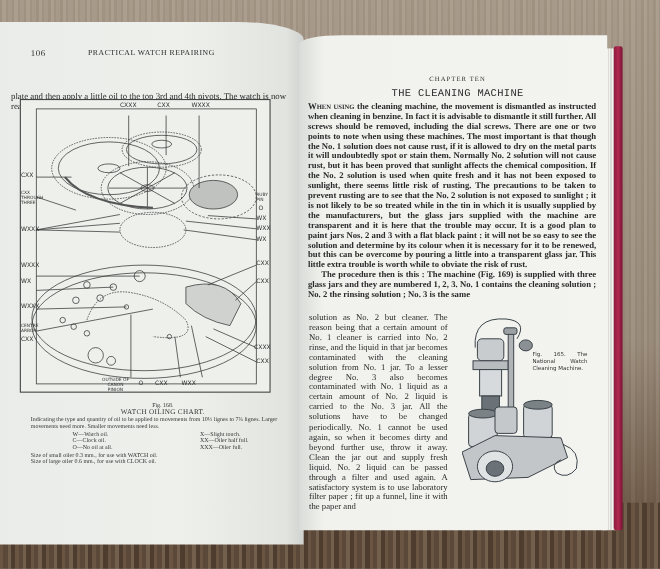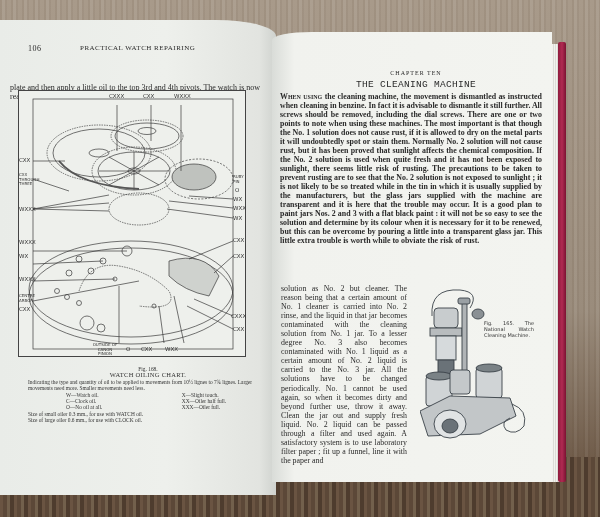--- a/index.html
+++ b/index.html
@@ -168,20 +168,21 @@
   </div>
   <div>Size of small oiler 0.3 mm., for use with WATCH oil.</div>
   <div>Size of large oiler 0.6 mm., for use with CLOCK oil.</div>
 </div>
 
 <div class="chapter ink">CHAPTER TEN</div>
 <div class="chapter-title ink">THE CLEANING MACHINE</div>
 
 <div class="body-text ink">
   <p><span class="smallcaps">When using</span><span> the cleaning machine, the movement is dismantled as instructed when cleaning in benzine. In fact it is advisable to dismantle it still further. All screws should be removed, including the dial screws. There are one or two points to note when using these machines. The most important is that though the No. 1 solution does not cause rust, if it is allowed to dry on the metal parts it will undoubtedly spot or stain them. Normally No. 2 solution will not cause rust, but it has been proved that sunlight affects the chemical composition. If the No. 2 solution is used when quite fresh and it has not been exposed to sunlight, there seems little risk of rusting. The precautions to be taken to prevent rusting are to see that the No. 2 solution is not exposed to sunlight ; it is not likely to be so treated while in the tin in which it is usually supplied by the manufacturers, but the glass jars supplied with the machine are transparent and it is here that the trouble may occur. It is a good plan to paint jars Nos. 2 and 3 with a flat black paint : it will not be so easy to see the solution and determine by its colour when it is necessary for it to be renewed, but this can be overcome by pouring a little into a transparent glass jar. This little extra trouble is worth while to obviate the risk of rust.</span></p>
+  <p class="ind">The procedure then is this : The machine (Fig. 169) is supplied with three glass jars and they are numbered 1, 2, 3. No. 1 contains the cleaning solution ; No. 2 the rinsing solution ; No. 3 is the same</p>
 </div>
 <div class="narrow ink">solution as No. 2 but cleaner. The reason being that a certain amount of No. 1 cleaner is carried into No. 2 rinse, and the liquid in that jar becomes contaminated with the cleaning solution from No. 1 jar. To a lesser degree No. 3 also becomes contaminated with No. 1 liquid as a certain amount of No. 2 liquid is carried to the No. 3 jar. All the solutions have to be changed periodically. No. 1 cannot be used again, so when it becomes dirty and beyond further use, throw it away. Clean the jar out and supply fresh liquid. No. 2 liquid can be passed through a filter and used again. A satisfactory system is to use laboratory filter paper ; fit up a funnel, line it with the paper and</div>
 
 <svg class="machine" viewBox="0 0 110 165">
   <g fill="none" stroke="#3a4248" stroke-width="0.9">
     <path d="M12 30 Q10 2 40 4 Q60 6 50 22"></path>
     <rect x="14" y="22" width="24" height="20" rx="4" fill="#c8ccce"></rect>
     <rect x="10" y="42" width="32" height="8" fill="#b8bcbe"></rect>
     <rect x="16" y="50" width="20" height="24" fill="#d6dadc"></rect>
     <rect x="18" y="74" width="16" height="14" fill="#6a7278"></rect>

